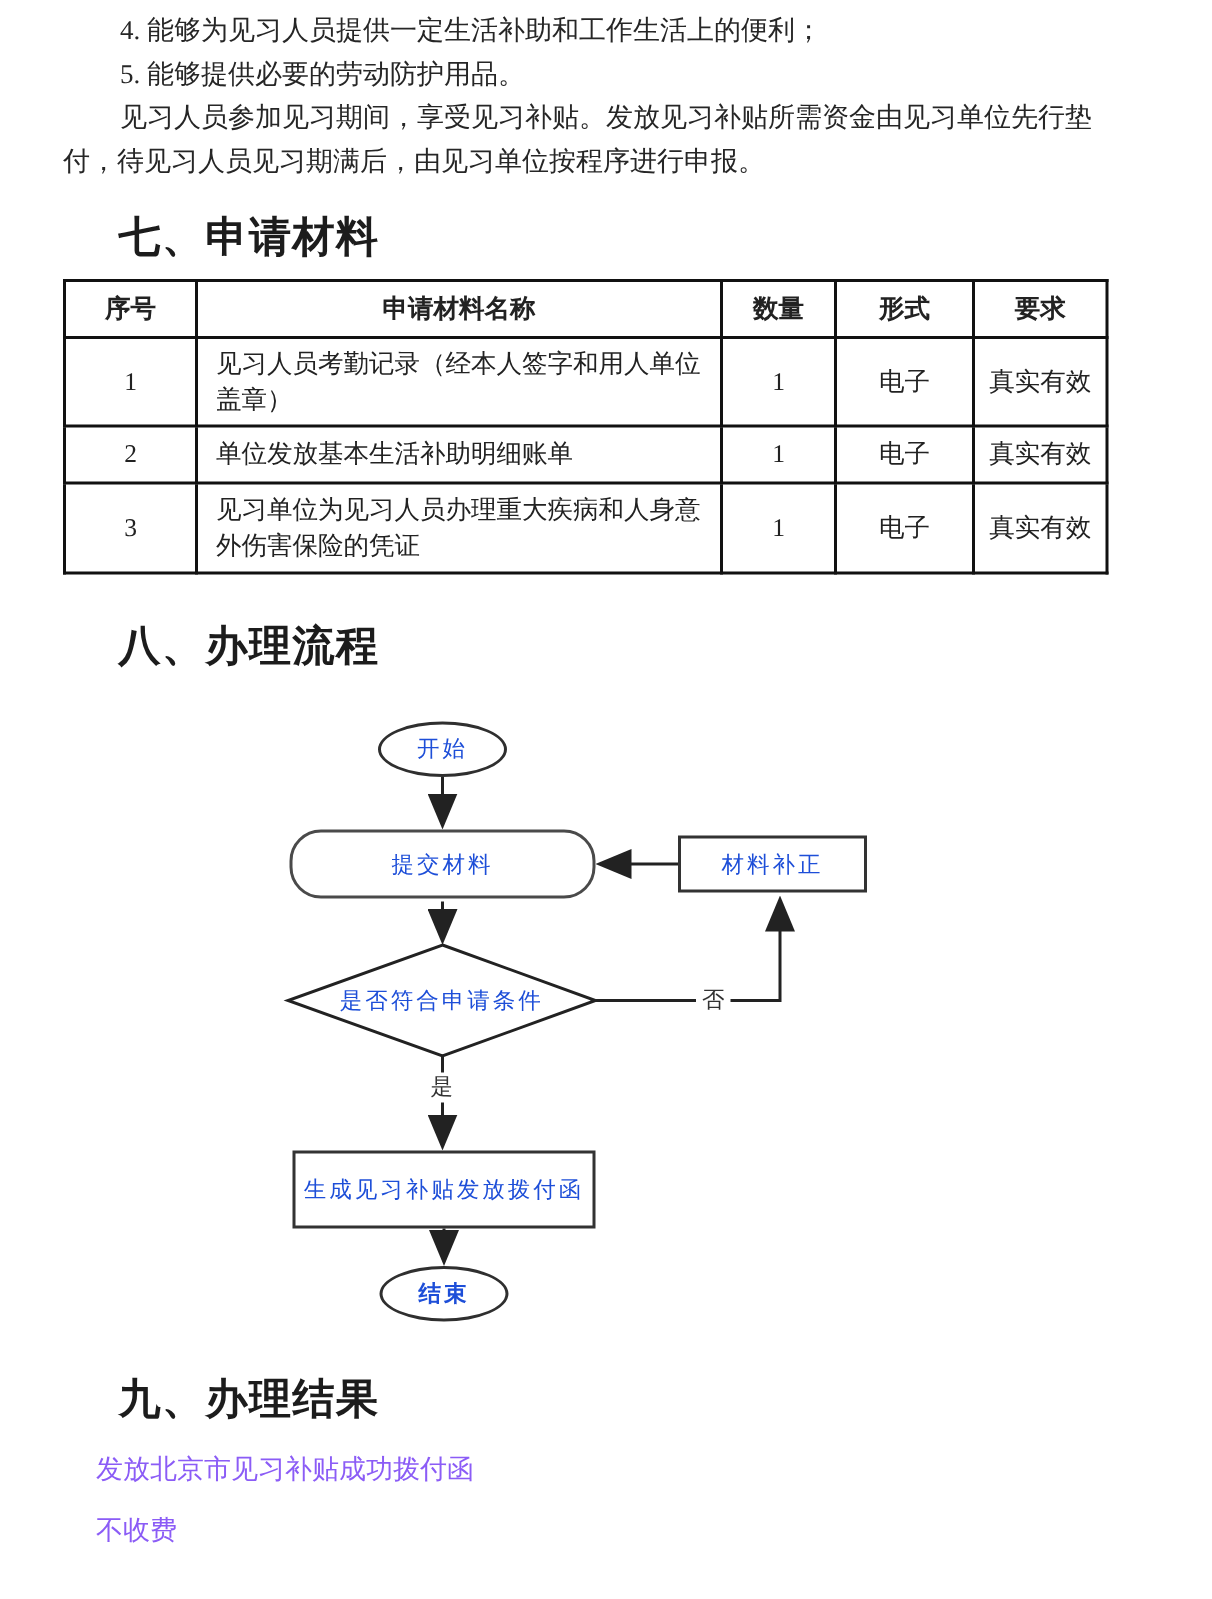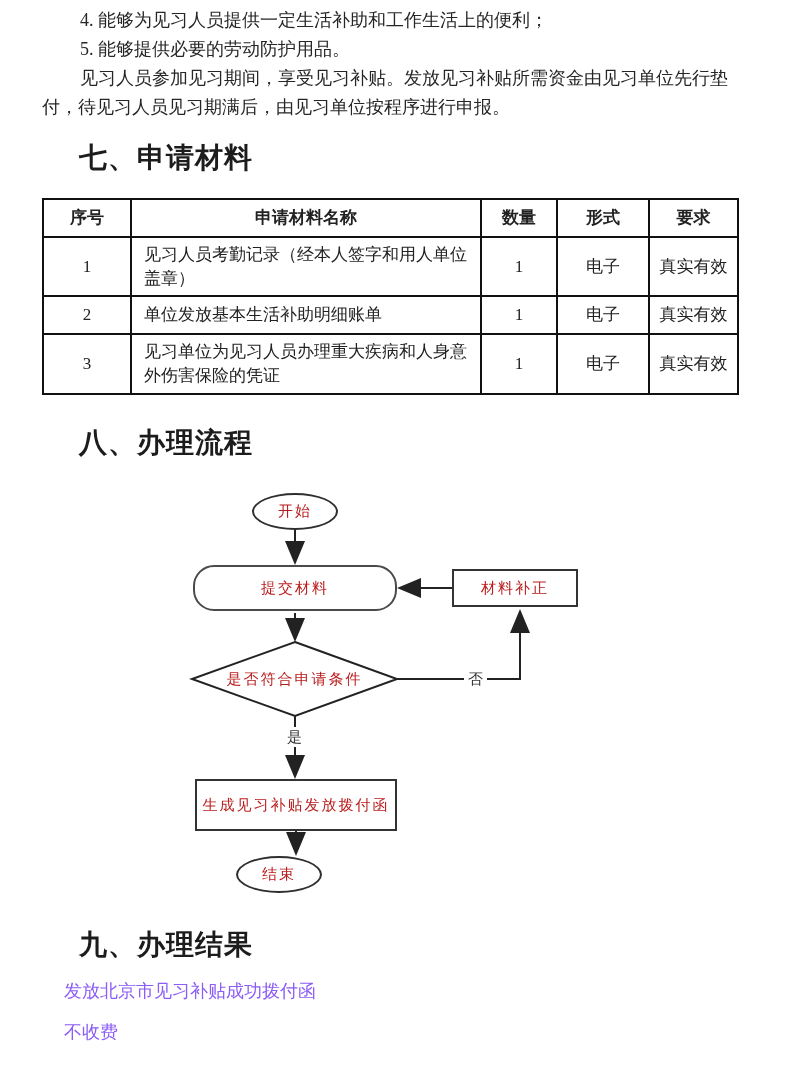--- a/index.html
+++ b/index.html
@@ -31,21 +31,21 @@
   .h-materials { margin-top: 17px; }
   .h-process  { margin-top: 29px; }
   .h-result   { margin-top: 19px; }
   .h-fee      { margin-top: 25px; }
   .body-line { font-size: 18px; color: #8b5cf6; margin-left: 22px; line-height: 24px; }
   .result-body { margin-top: 15px; }
   .fee-body { margin-top: 17px; }
   
   table.materials {
     border-collapse: collapse;
-    margin-top: 21px;
+    margin-top: 9px;
     width: 695px;
     table-layout: fixed;
   }
   table.materials th, table.materials td {
     border: 2px solid #111;
     text-align: center;
     vertical-align: middle;
     font-size: 17px;
     color: #222;
     padding: 4px 6px;
@@ -70,21 +70,21 @@
     margin-top: 15px;
   }
   .flowchart svg.connectors { position: absolute; left: 0; top: 0; }
   .fc-node {
     position: absolute;
     display: flex;
     align-items: center;
     justify-content: center;
     font-size: 15px;
     letter-spacing: 2px;
-    color: #b91c1c;
+    color: #1d4ed8;
     background: #fff;
   }
   .fc-ellipse { border: 2px solid #2f2f2f; border-radius: 50%; }
   .fc-rect { border: 2px solid #4a4a4a; }
   .fc-rect.dark { border-color: #333; }
   .fc-plain { background: transparent; }
   .fc-branch-label {
     position: absolute;
     font-size: 15px;
     color: #333;
@@ -181,21 +181,21 @@
     <div class="fc-node fc-rect dark" style="left:452px; top:92px; width:126px; height:38px;">材料补正</div>
 
     <div class="fc-node fc-plain" style="left:192px; top:165px; width:205px; height:74px;">是否符合申请条件</div>
 
     <div class="fc-branch-label" style="left:464px; top:192px;">否</div>
 
     <div class="fc-branch-label" style="left:283px; top:250px;">是</div>
 
     <div class="fc-node fc-rect dark" style="left:195px; top:302px; width:202px; height:52px;">生成见习补贴发放拨付函</div>
 
-    <div class="fc-node fc-ellipse" style="left:236px; top:379px; width:86px; height:37px;">结束</div>
+    <div class="fc-node fc-ellipse" style="left:253px; top:379px; width:86px; height:37px;font-weight:bold;">结束</div>
   </div>
 
   <div class="sec-heading h-result">九、办理结果</div>
   <div class="body-line result-body">发放北京市见习补贴成功拨付函</div>
 
   <div class="body-line fee-body">不收费</div>
 
 </div>
 
 </body></html>

